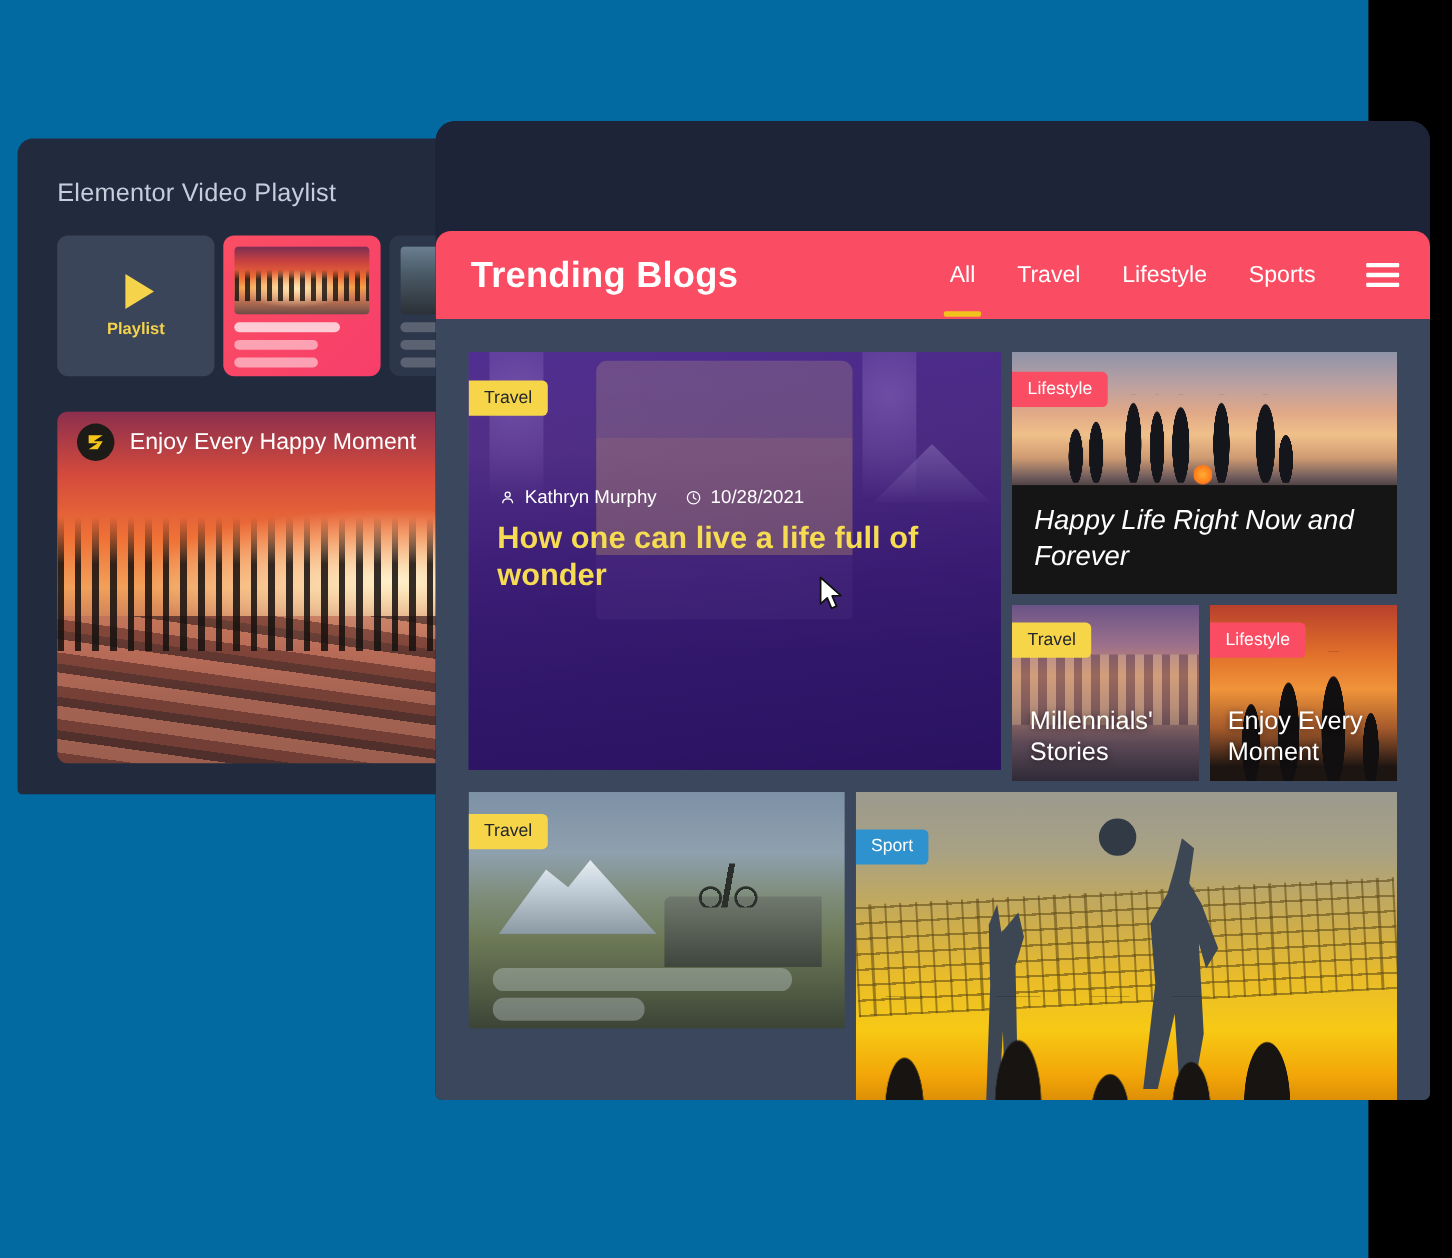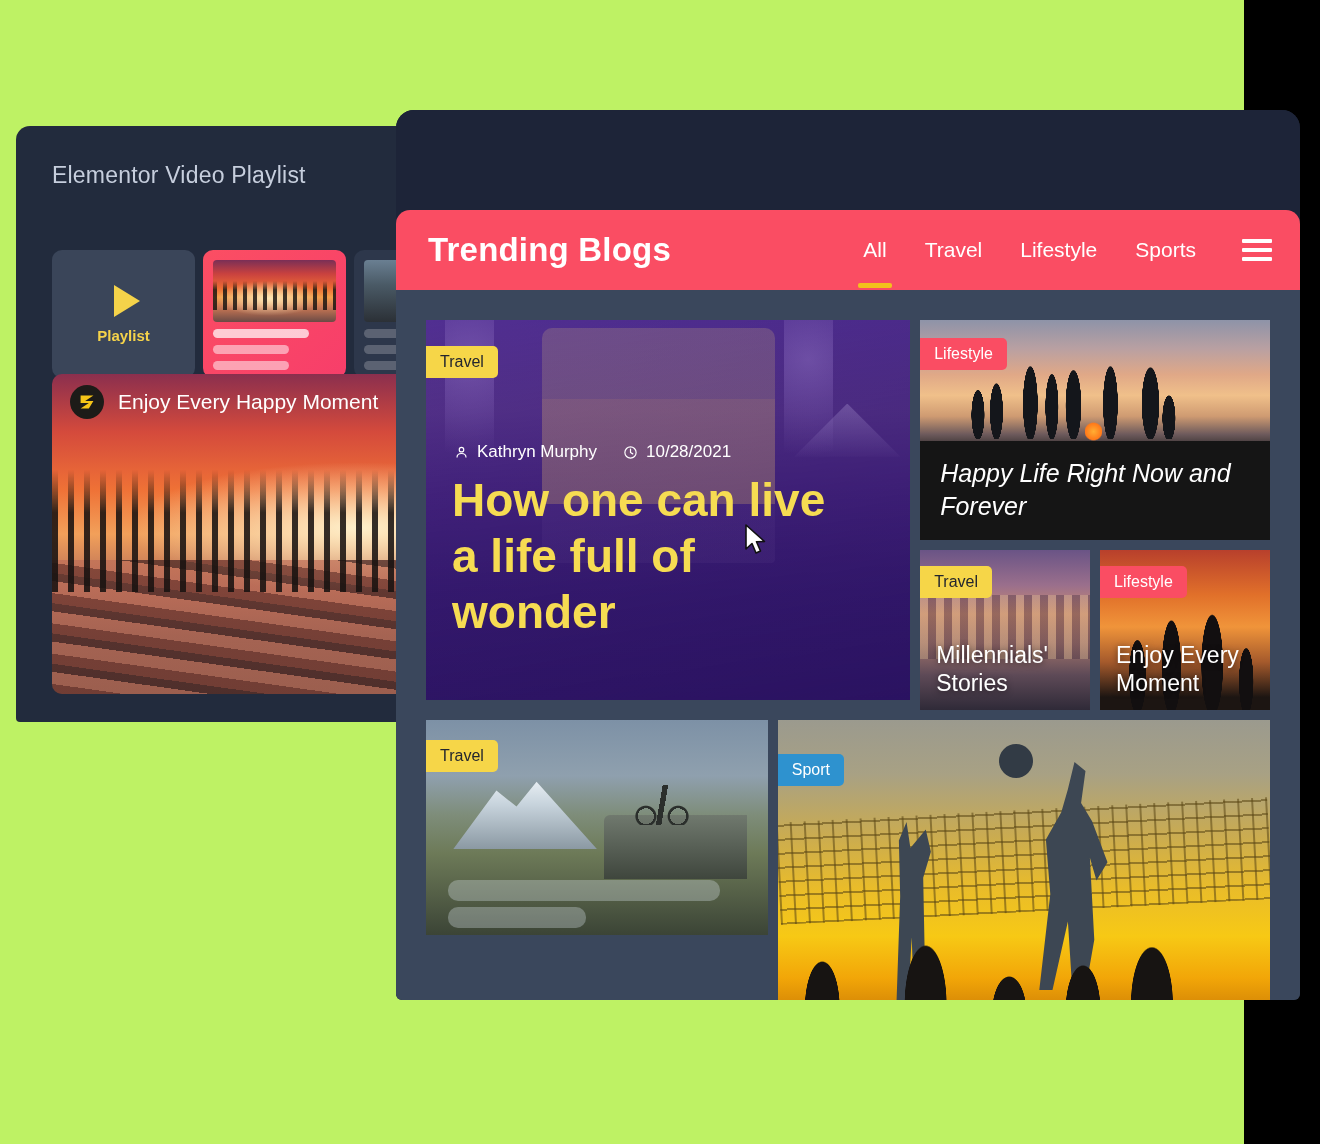--- a/index.html
+++ b/index.html
@@ -2,41 +2,41 @@
 <html><head>
 <meta charset="utf-8">
 <style>
   * { box-sizing: border-box; margin: 0; padding: 0; }
   html, body {
     width: 1320px; height: 1144px;
     background: #000;
     font-family: "Liberation Sans", sans-serif;
     overflow: hidden;
   }
-  #stage { position: relative; width: 1244px; height: 1144px; background: #bef264; padding-left: 40px; }
+  #stage { position: relative; width: 1244px; height: 1144px; background: #0369a1; padding-left: 40px; }
 
   
   #back-window {
     position: absolute;
     left: 16px; top: 126px;
     width: 800px; height: 596px;
     background: #222b3d;
     border-radius: 14px 14px 4px 4px;
     overflow: hidden;
   }
   #back-title {
     position: absolute; left: 36px; top: 36px;
     font-size: 23px; color: #c6cedd; letter-spacing: .2px;
     font-family: "Liberation Sans", sans-serif;
   }
   #playlist-strip {
     position: absolute; left: 36px; top: 88px;
     display: flex; gap: 8px; height: 128px;
   }
-  .pl-tile { width: 143px; height: 128px; border-radius: 10px; position: relative; overflow: hidden; margin-top: 36px; }
+  .pl-tile { width: 143px; height: 128px; border-radius: 10px; position: relative; overflow: hidden; }
   .pl-tile.first { background: #3a4559; display:flex; flex-direction:column; align-items:center; justify-content:center; gap:10px; }
   .pl-play {
     width: 0; height: 0;
     border-left: 26px solid #f5d34a;
     border-top: 16px solid transparent;
     border-bottom: 16px solid transparent;
     margin-left: 6px;
   }
   .pl-label { color: #f5d34a; font-size: 15px; font-weight: bold; }
   .pl-tile.active { background: linear-gradient(135deg,#fb4e63,#f73e6a); padding: 10px; }
@@ -157,21 +157,21 @@
   #featured .palm-l { left:4%; } #featured .palm-r { right:16%; }
   #featured .shade {
     position:absolute; right:2%; top:22%; width:22%; height:14%;
     background: linear-gradient(180deg, rgba(170,150,210,.35), rgba(120,90,170,.05));
     clip-path: polygon(50% 0, 100% 100%, 0 100%);
   }
   #feat-meta { position:absolute; left:28px; top:122px; display:flex; align-items:center; gap:26px; color:#fff; font-size:17px; }
   .meta-chunk { display:flex; align-items:center; gap:8px; }
   #feat-title {
     position:absolute; left:26px; top:152px; width:400px;
-    color:#f6dc52; font-size:46px; font-weight:bold; line-height:1.22;
+    color:#f6dc52; font-size:28px; font-weight:bold; line-height:1.22;
   }
   #feat-excerpt {
     position:absolute; left:26px; top:262px; width:420px;
     color:#e9ecf3; font-size:16.5px; line-height:1.66;
   }
 
   .badge {
     position:absolute; border-radius:0 5px 5px 0; padding:7px 14px;
     font-size:16px; font-weight:normal; z-index:4;
   }

